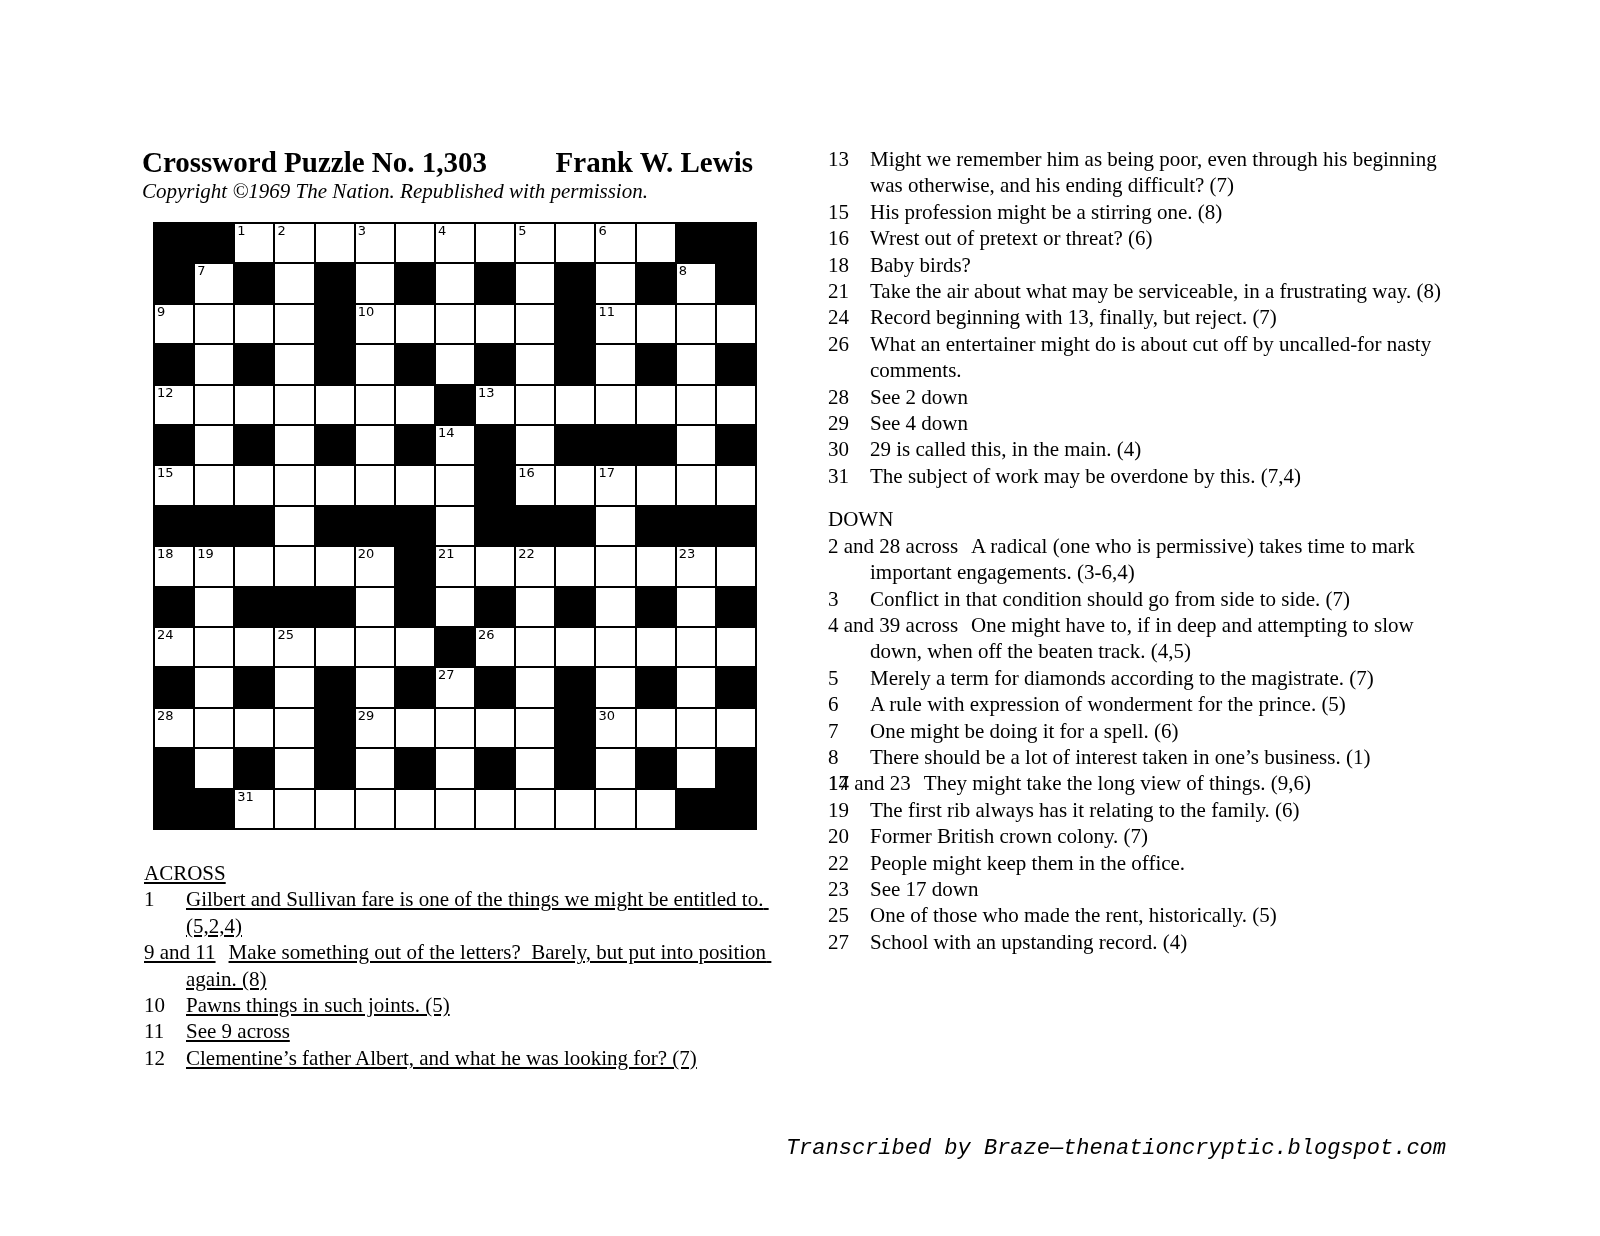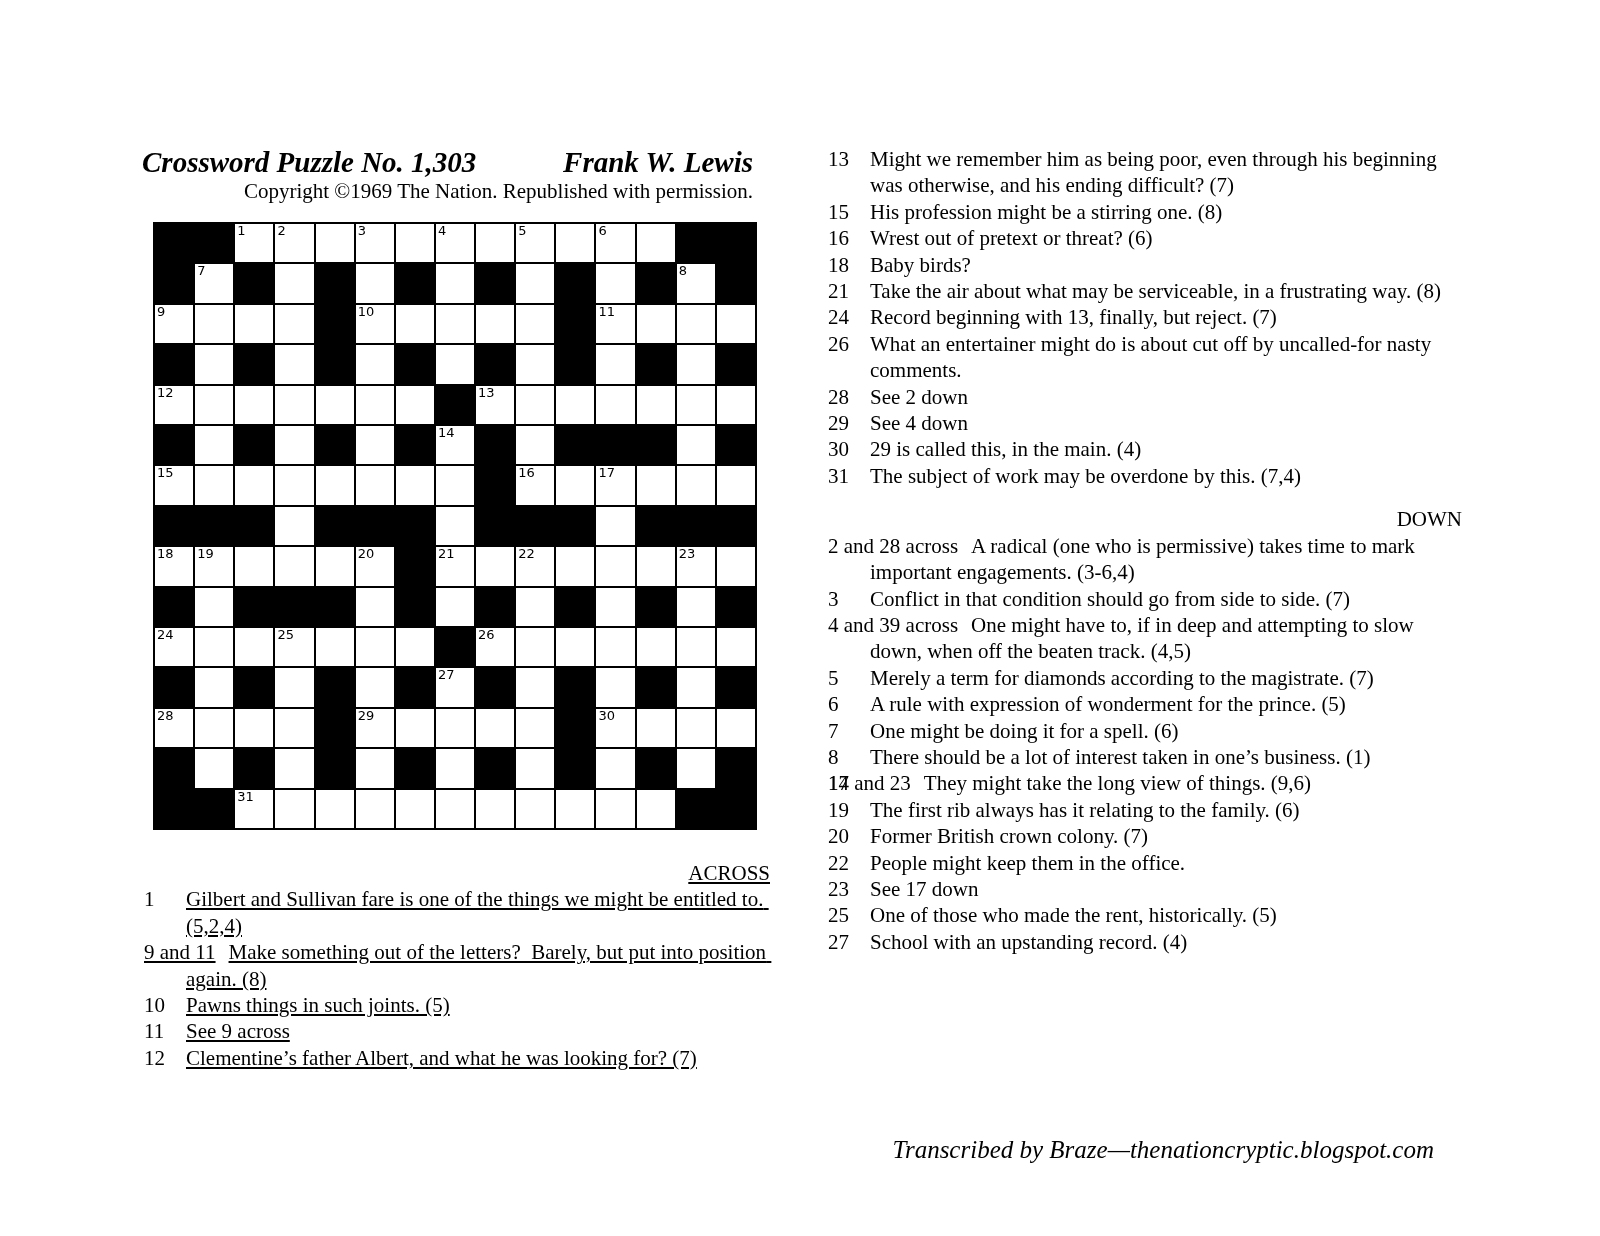--- a/index.html
+++ b/index.html
@@ -4,54 +4,54 @@
 <style>
   * { margin:0; padding:0; box-sizing:border-box; }
   html,body { background:#ffffff; }
   .page {
     position:relative; width:1600px; height:1236px; background:#fff;
     font-family:"Liberation Serif", serif; color:#000; overflow:hidden;
   }
 
   
   .title-block { position:absolute; left:142px; top:147px; width:611px; }
-  .title-row { display:flex; justify-content:space-between; font-weight:bold; font-size:29px; line-height:1.05;font-style:italic; }
-  .copyright { text-align:right; font-size:21px; margin-top:2px; }
+  .title-row { display:flex; justify-content:space-between; font-weight:bold; font-size:29px; line-height:1.05; }
+  .copyright { text-align:left; font-style:italic; font-size:21px; margin-top:2px; }
 
   
   .grid {
     position:absolute; left:153px; top:222px; width:604px; height:608px;
     background:#000; display:grid;
     grid-template-columns:repeat(15,1fr); grid-template-rows:repeat(15,1fr);
     gap:2px; padding:2px;
   }
   .cell { background:#fff; position:relative; }
   .cell.black { background:#000; }
   .cnum {
     position:absolute; top:0; left:2px;
     font-family:"DejaVu Sans", sans-serif; font-size:13px; line-height:1.15; color:#000;
   }
 
   
   .clues-col { font-size:21px; line-height:26.4px; }
   .across-section { position:absolute; left:144px; top:860px; width:626px;text-decoration:underline; }
   .right-column  { position:absolute; left:828px; top:146px; width:634px; }
-  .section-heading { text-align:right; }
+  .section-heading { text-align:left; }
   .section-heading.down { margin-top:17px; }
 
   .clue { position:relative; padding-left:42px; }
   .clue .n { position:absolute; left:0; top:0; }
   .clue .t { white-space:pre-wrap; }
   .clue.compound { text-indent:-42px; }
   .clue.compound .n { position:static; margin-right:13px; }
 
   
   .footer {
-    position:absolute; top:1136px; right:166px;
-    font-family:Liberation Serif, serif; font-style:italic; font-size:25px;
+    position:absolute; top:1136px; right:154px;
+    font-family:Liberation Mono, monospace; font-style:italic; font-size:22px;
   }
 </style>
 </head>
 <body>
 
 <div class="page">
 
   <div class="title-block">
     <div class="title-row">
       <span>Crossword Puzzle No. 1,303</span>

